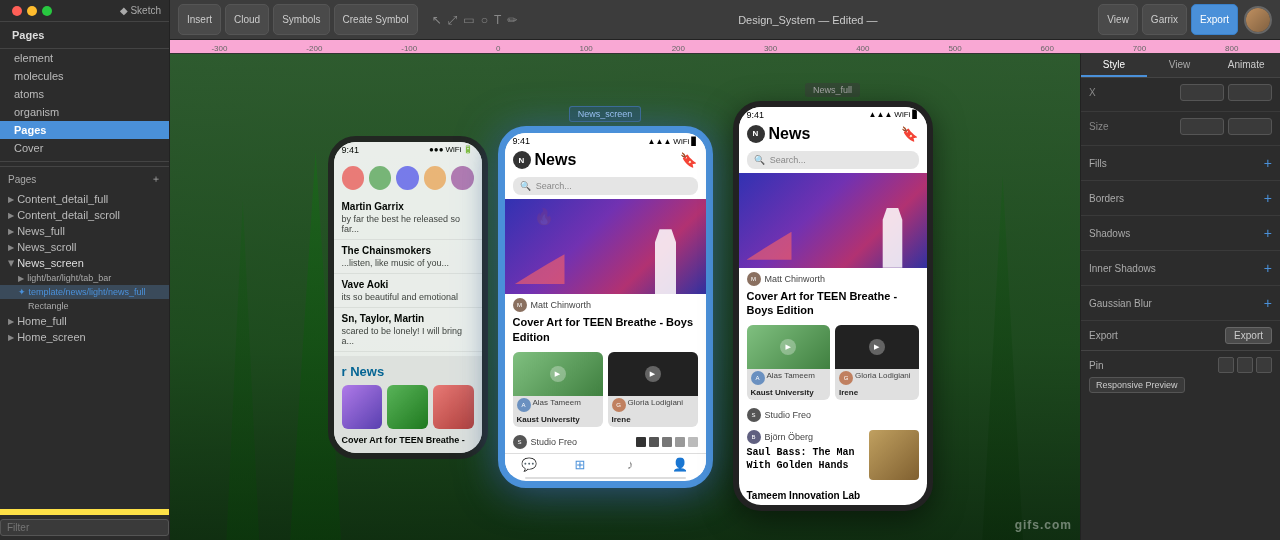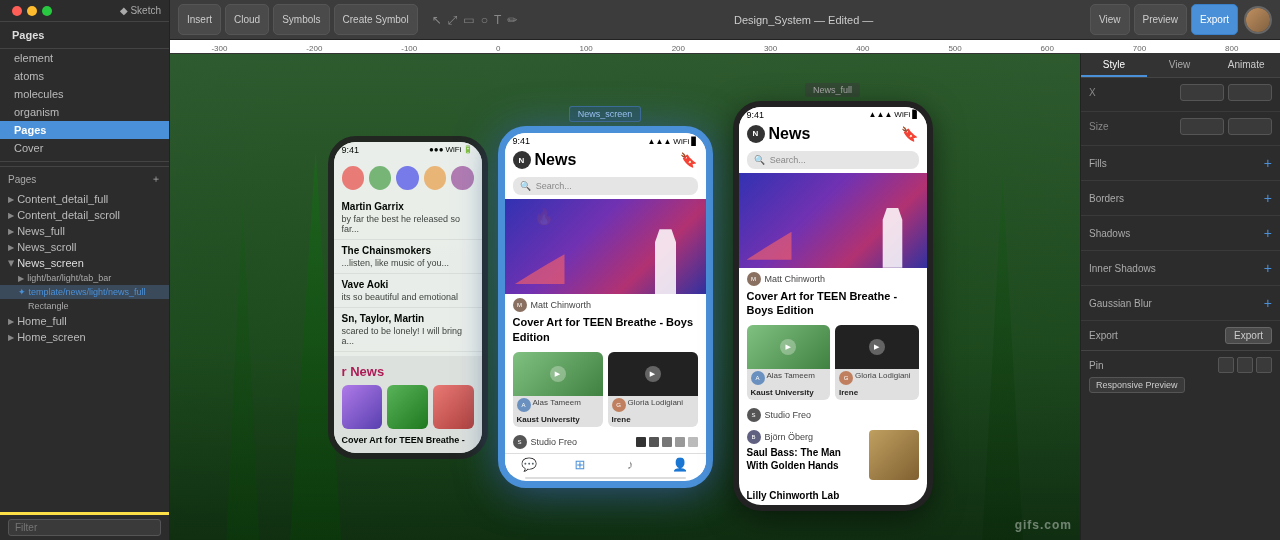--- a/index.html
+++ b/index.html
@@ -47,22 +47,22 @@
     .sidebar-pages-header {
       display: flex;
       align-items: center;
       justify-content: space-between;
       padding: 5px 8px;
       color: #aaa;
       font-size: 10px;
       border-top: 1px solid #444;
     }
     .filter-bar {
-      padding: 4px 8px;
-      border-top: 3px solid #fde047;
+      padding: 4px 0;
+      border-top: 6px solid #fde047;
       margin-top: auto;
     }
     .filter-bar input {
       width: 100%;
       background: #3a3a3a;
       border: 1px solid #555;
       border-radius: 3px;
       color: #ccc;
       font-size: 10px;
       padding: 2px 6px;
@@ -97,21 +97,21 @@
       white-space: nowrap;
     }
     .tb-title {
       color: #ccc;
       font-size: 11px;
       flex: 1;
       text-align: center;
     }
     #ruler-h {
       height: 14px;
-      background: #ffffff;
+      background: #f9a8d4;
       border-bottom: 1px solid #333;
       flex-shrink: 0;
       text-align: center;
     }
 
     
     #main-area {
       display: flex;
       flex: 1;
       overflow: hidden;
@@ -472,21 +472,21 @@
     
     .partial-chat-item {
       padding: 5px 8px;
       border-bottom: 1px solid #eee;
       font-size: 9px;
     }
     .partial-title { font-weight: 700; font-size: 10px; color: #000; margin-bottom: 2px; }
     .partial-subtitle { color: #444; font-size: 9px; }
     .avatar-row { display: flex; gap: 5px; padding: 6px 8px; }
     .av { width: 24px; height: 24px; border-radius: 50%; background: #aaa; }
-    .small-news-title { font-size: 13px; font-weight: 700; color: #be185d; padding: 4px 8px 2px; }
+    .small-news-title { font-size: 13px; font-weight: 700; color: #0369a1; padding: 4px 8px 2px; }
     .thumb-row { display: flex; gap: 5px; padding: 4px 8px; }
     .thumb { width: 44px; height: 44px; border-radius: 6px; background: linear-gradient(135deg,#c080ff,#6040c0); overflow: hidden; position: relative; }
     .thumb2 { background: linear-gradient(135deg,#60c060,#208020); }
     .thumb3 { background: linear-gradient(135deg,#ff8080,#c04040); }
 
     .article-card-full {
       padding: 4px 8px;
       background: #fff;
       margin-bottom: 2px;
     }
@@ -507,22 +507,22 @@
       <div class="tl tl-green"></div>
     </div>
     <span style="color:#aaa;font-size:10px;">◆ Sketch</span>
   </div>
 
   <div style="padding:4px 6px; border-bottom:1px solid #444;">
     <div class="sidebar-item" style="font-weight:600; color:#ddd; padding-left:6px;">Pages</div>
   </div>
 
   <div class="sidebar-item">element</div>
+  <div class="sidebar-item">molecules</div>
   <div class="sidebar-item">atoms</div>
-  <div class="sidebar-item">molecules</div>
   <div class="sidebar-item">organism</div>
   <div class="sidebar-item active" style="font-weight:600;">Pages</div>
   <div class="sidebar-item">Cover</div>
 
   <div class="sidebar-divider"></div>
   <div class="sidebar-pages-header">
     <span>Pages</span>
     <span style="cursor:pointer;">＋</span>
   </div>
 
@@ -587,21 +587,21 @@
       <span style="color:#888; font-size:12px;">↖</span>
       <span style="color:#888; font-size:12px;">⤢</span>
       <span style="color:#888; font-size:12px;">▭</span>
       <span style="color:#888; font-size:12px;">○</span>
       <span style="color:#888; font-size:12px;">T</span>
       <span style="color:#888; font-size:12px;">✏</span>
     </div>
     <div class="tb-title">Design_System — Edited —</div>
     <div style="display:flex; gap:4px;">
       <div class="tb-btn">View</div>
-      <div class="tb-btn">Preview</div>
+      <div class="tb-btn">Garrix</div>
       <div class="tb-btn" style="background:#4a90d9; border-color:#3a80c9; color:#fff;">Export</div>
     </div>
 
     <div style="width:28px; height:28px; border-radius:50%; background:#8a6a4a; border:2px solid #666; overflow:hidden;">
       <div style="width:100%; height:100%; background: linear-gradient(135deg,#c09060,#806040);"></div>
     </div>
   </div>
 
   <div id="ruler-h" style="display:flex; align-items:flex-end; padding:0 2px;">
     <div style="flex:1; display:flex; justify-content:space-around;">
@@ -845,28 +845,28 @@
               <span class="studio-name">Studio Freo</span>
             </div>
 
             <div class="article-card-full">
               <div class="article-card-row">
                 <div style="flex:1;">
                   <div class="article-meta" style="padding:0 0 2px;">
                     <div class="avatar-sm" style="background:#606080;">B</div>
                     <span class="author-name">Björn Öberg</span>
                   </div>
-                  <div style="font-size:10px; font-weight:700; color:#000; line-height:1.3;">Saul Bass: The Man With Golden Hands</div>
+                  <div style="font-size:10px; font-weight:700; color:#000; line-height:1.3;font-family:Liberation Mono, monospace;">Saul Bass: The Man With Golden Hands</div>
                 </div>
                 <div style="width:50px; height:50px; border-radius:4px; background:linear-gradient(135deg,#c0a060,#806030); flex-shrink:0;"></div>
               </div>
             </div>
 
             <div style="padding:4px 8px;">
-              <div style="font-size:10px; font-weight:700; color:#000;">Lilly Chinworth Lab</div>
+              <div style="font-size:10px; font-weight:700; color:#000;">Tameem Innovation Lab</div>
             </div>
           </div>
         </div>
       </div>
 
       <div id="watermark">gifs.com</div>
     </div>
 
     <div id="right-panel">
       <div class="inspector-tabs">

